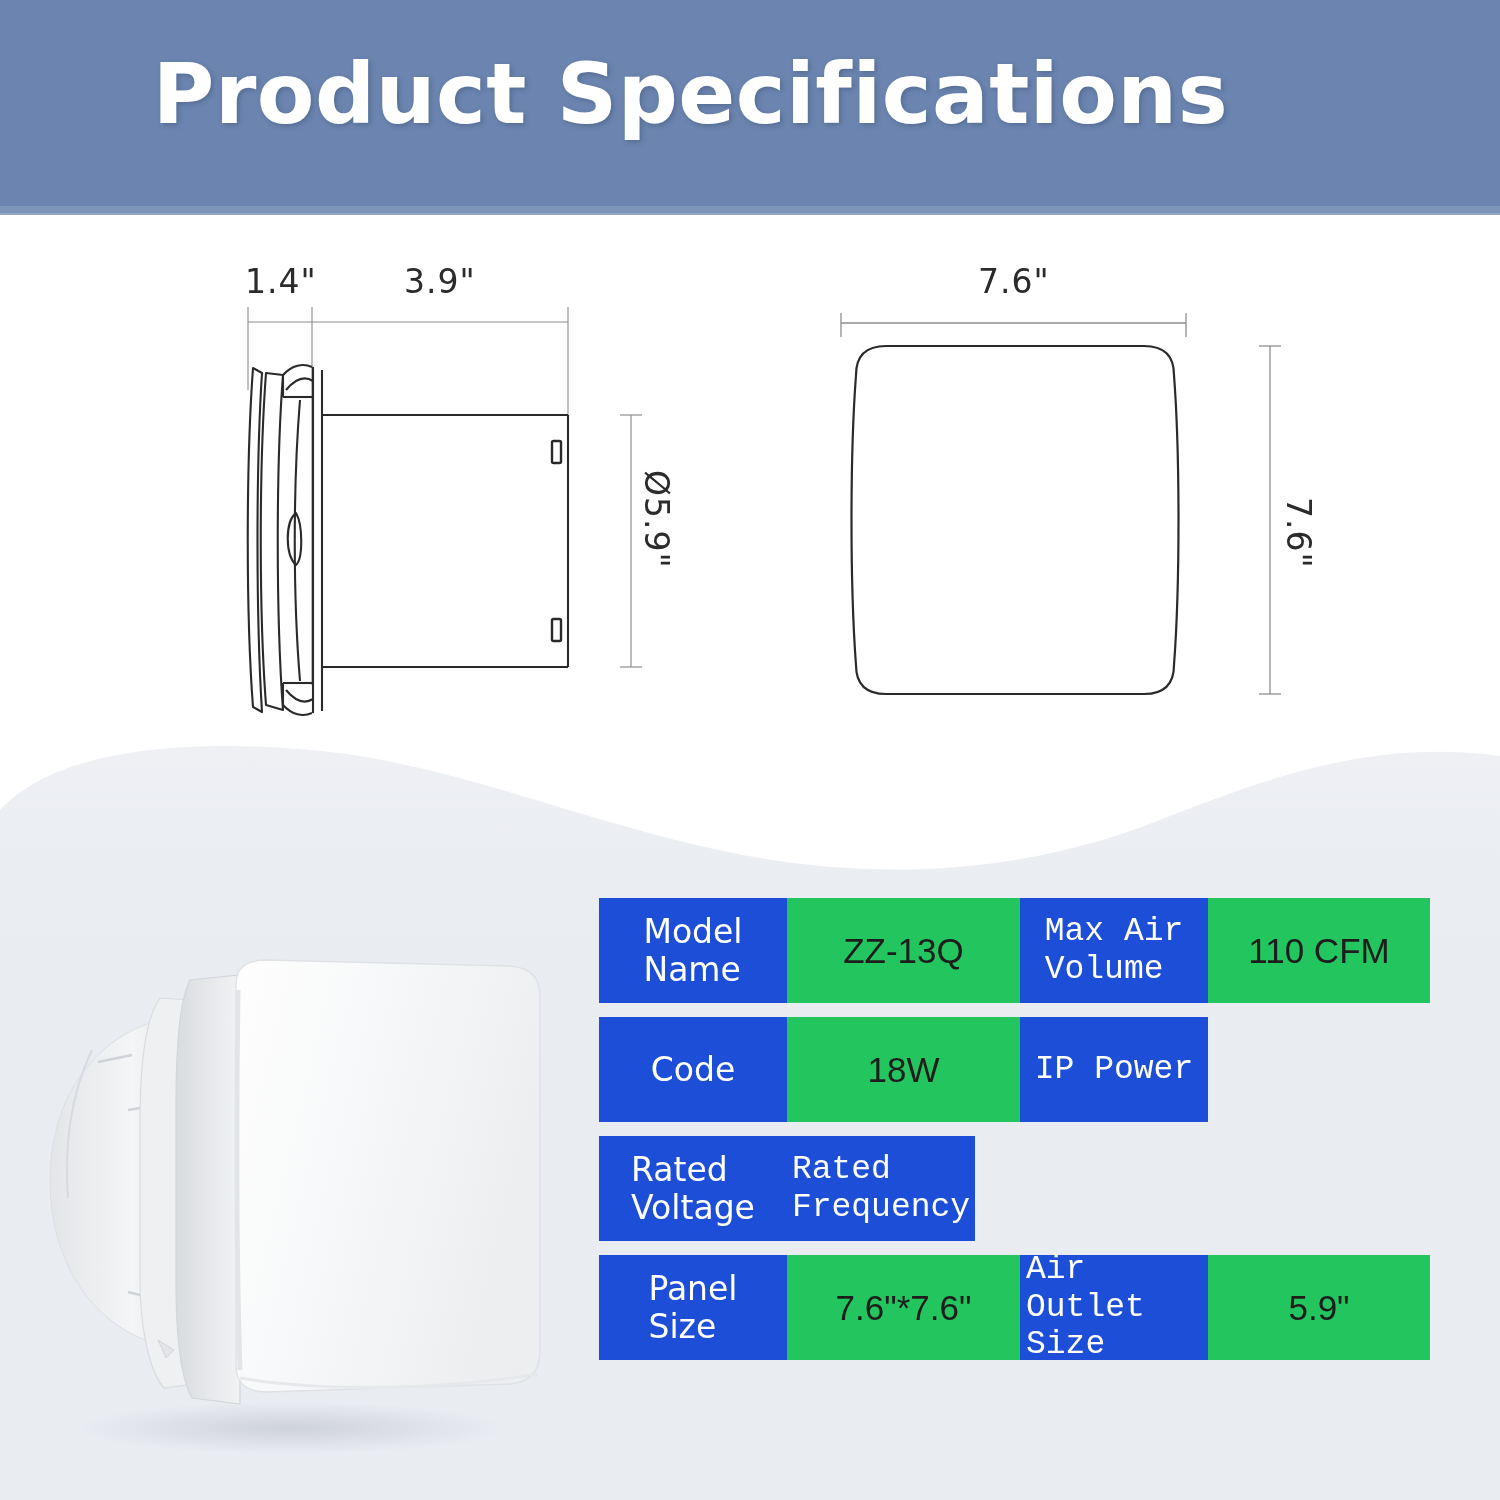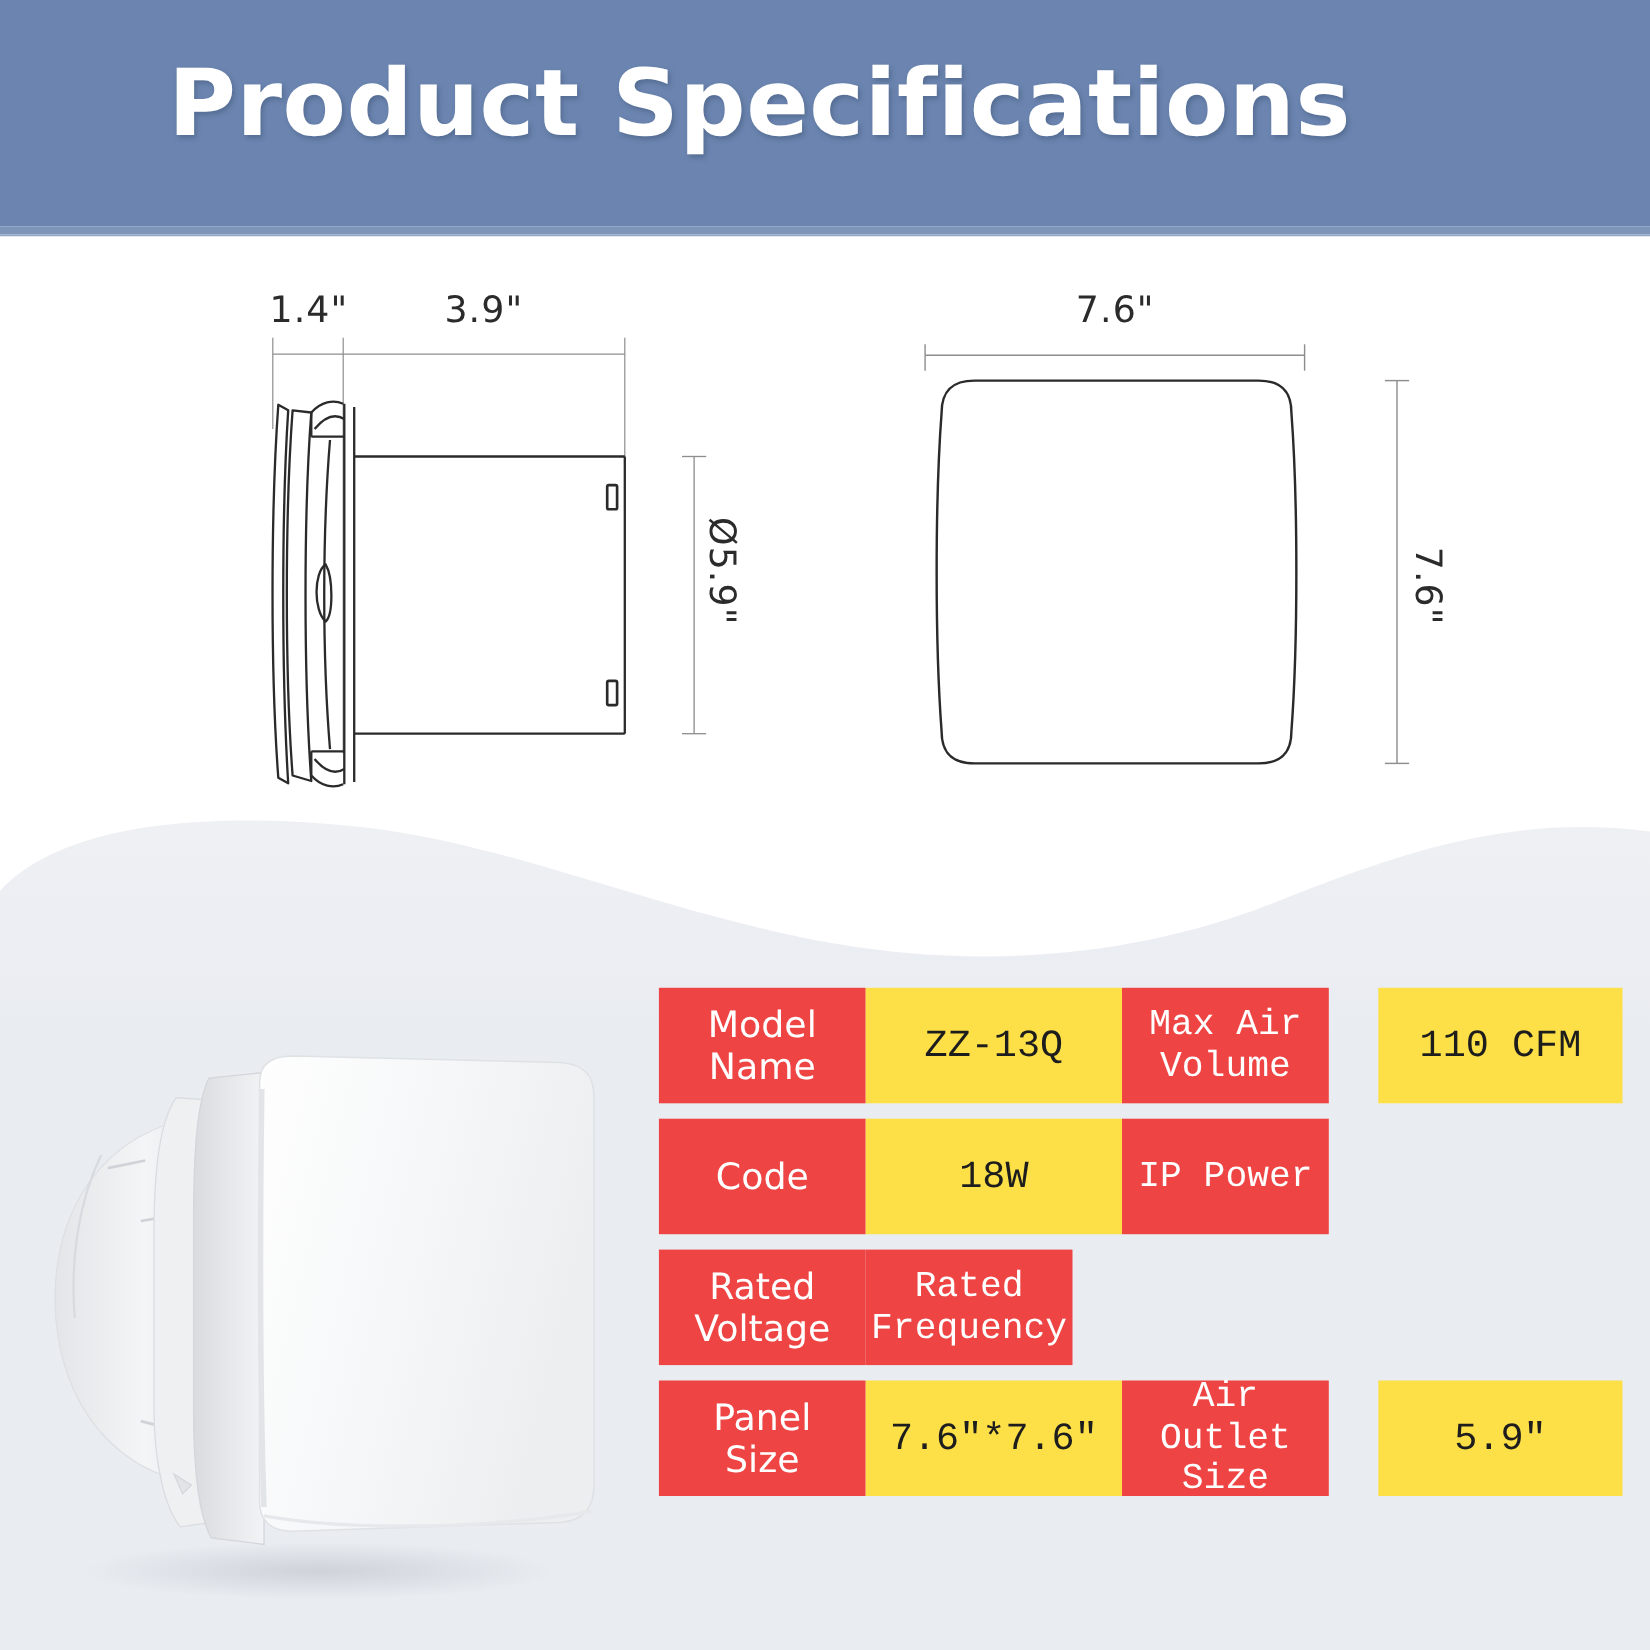--- a/index.html
+++ b/index.html
@@ -81,42 +81,42 @@
     position:absolute;
     left:599px; top:898px;
     width:842px;
     z-index:3;
     display:flex; flex-direction:column;
     gap:14px;
   }
   .spec-row{ display:flex; height:105px; gap:0; }
   .spec-key{
     width:188px; flex:0 0 188px;
-    background:#ef4444;
+    background:#1d4ed8;
     color:#ffffff;
     display:flex; align-items:center; justify-content:center;
-    text-align:center;
+    text-align:left;
     font-size:33px;
     line-height:1.14;
     font-family:"DejaVu Sans", sans-serif;
     padding:0 6px;
   }
   .spec-val{
     flex:1 1 auto;
-    background:#fde047;
+    background:#22c55e;
     color:#1d1d1d;
     display:flex; align-items:center; justify-content:center;
     text-align:center;
     font-size:35px;
-    font-family:Liberation Mono, monospace;
+    font-family:Liberation Sans, sans-serif;
     padding:0 20px;
   }
   .spec-val.v1{ width:233px; flex:0 0 233px; }
   .spec-key.k2{ margin-left:0;font-family:Liberation Mono, monospace; }
-  .spec-val.v2{ width:222px; flex:0 0 222px;margin-left:45px; }
+  .spec-val.v2{ width:222px; flex:0 0 222px; }
 </style>
 </head>
 <body>
 
 <div id="header-banner"></div>
 <div id="header-underline"></div>
 <div id="header-underline2"></div>
 <div id="page-title">Product Specifications</div>
 
 <div id="drawing-stage"></div>

